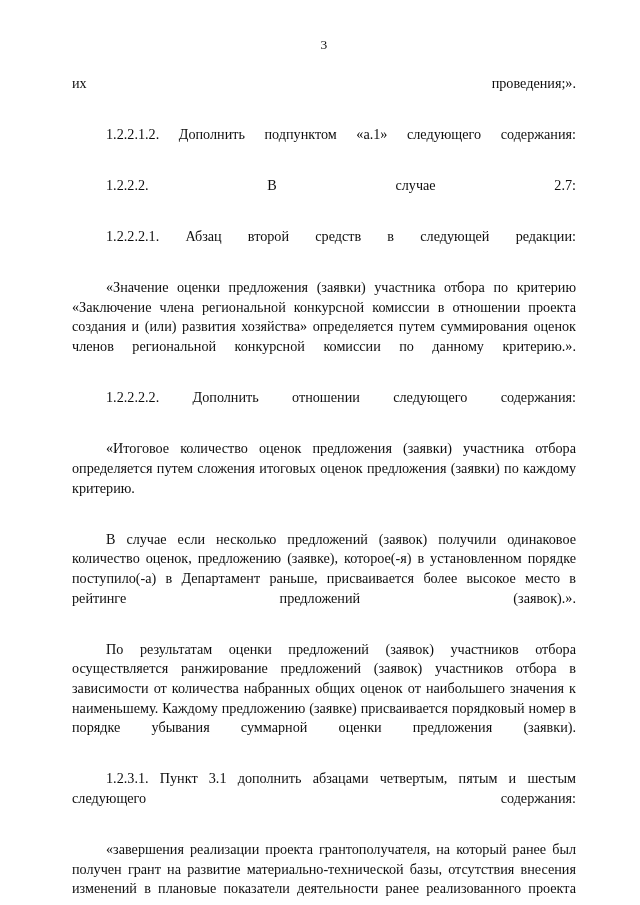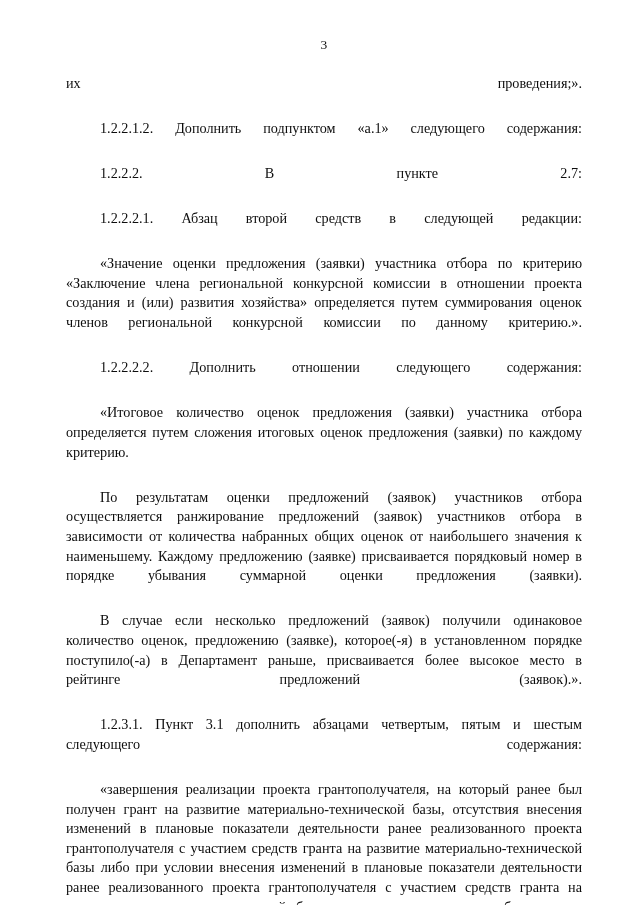--- a/index.html
+++ b/index.html
@@ -28,21 +28,21 @@
     margin: 0 0 22px 0;
     letter-spacing: 0.2px;
   }
   .doc-body {
     font-size: 14.2px;
     line-height: 19.6px;
     text-align: justify;
     text-justify: inter-word;
   }
   .para {
-    margin: 6px;
+    margin: 12px;
     padding: 0;
     text-align: justify;
     text-justify: inter-word;
     hyphens: none;
   }
   .indent {
     text-indent: 34px;
   }
   .noindent {
     text-indent: 0;
@@ -55,24 +55,24 @@
   }
 </style>
 </head>
 <body>
 
 <div class="page">
   <div class="page-number">3</div>
   <div class="doc-body">
     <p class="para noindent">их проведения;».</p>
     <p class="para indent">1.2.2.1.2. Дополнить подпунктом «а.1» следующего содержания:</p>
-    <p class="para indent">1.2.2.2. В пункте 2.7:</p>
+    <p class="para indent">1.2.2.2. В случае 2.7:</p>
     <p class="para indent">1.2.2.2.1. Абзац второй средств в следующей редакции:</p>
     <p class="para indent">«Значение оценки предложения (заявки) участника отбора по критерию «Заключение члена региональной конкурсной комиссии в отношении проекта создания и (или) развития хозяйства» определяется путем суммирования оценок членов региональной конкурсной комиссии по данному критерию.».</p>
     <p class="para indent">1.2.2.2.2. Дополнить отношении следующего содержания:</p>
     <p class="para indent">«Итоговое количество оценок предложения (заявки) участника отбора определяется путем сложения итоговых оценок предложения (заявки) по каждому критерию.</p>
+    <p class="para indent">В случае если несколько предложений (заявок) получили одинаковое количество оценок, предложению (заявке), которое(-я) в установленном порядке поступило(-а) в Департамент раньше, присваивается более высокое место в рейтинге предложений (заявок).».</p>
     <p class="para indent">По результатам оценки предложений (заявок) участников отбора осуществляется ранжирование предложений (заявок) участников отбора в зависимости от количества набранных общих оценок от наибольшего значения к наименьшему. Каждому предложению (заявке) присваивается порядковый номер в порядке убывания суммарной оценки предложения (заявки).</p>
-    <p class="para indent">В случае если несколько предложений (заявок) получили одинаковое количество оценок, предложению (заявке), которое(-я) в установленном порядке поступило(-а) в Департамент раньше, присваивается более высокое место в рейтинге предложений (заявок).».</p>
     <p class="para indent">1.2.3.1. Пункт 3.1 дополнить абзацами четвертым, пятым и шестым следующего содержания:</p>
     <p class="para indent">«завершения реализации проекта грантополучателя, на который ранее был получен грант на развитие материально-технической базы, отсутствия внесения изменений в плановые показатели деятельности ранее реализованного проекта грантополучателя с участием средств гранта на развитие материально-технической базы либо при условии внесения изменений в плановые показатели деятельности ранее реализованного проекта грантополучателя с участием средств гранта на развитие материально-технической базы вследствие наступления обстоятельств непреодолимой силы не более чем на 10%;</p>
 
   </div>
 </div>
 
 </body></html>

